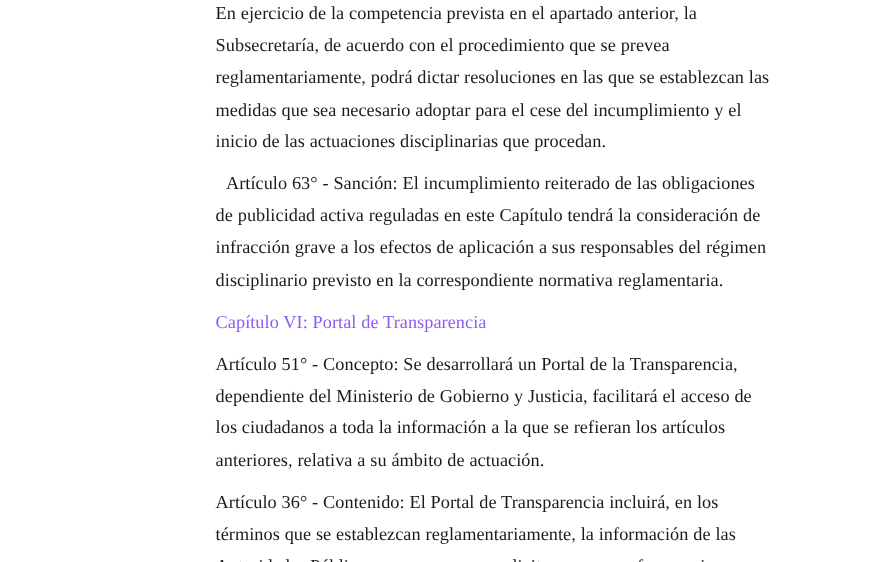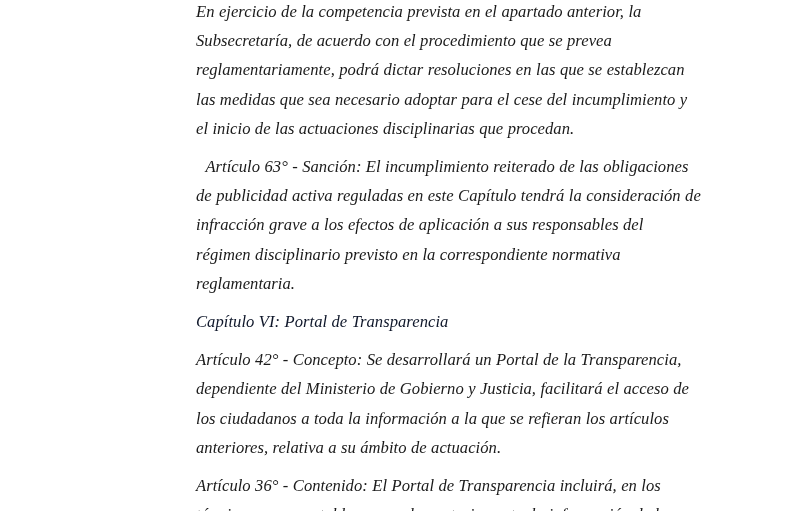--- a/index.html
+++ b/index.html
@@ -15,21 +15,20 @@
     font-family: "Liberation Serif", "DejaVu Serif", serif;
     color: #191919;
     -webkit-font-smoothing: antialiased;
   }
 
   #page {
     position: relative;
     width: 658px;
     height: 511px;
     background: #ffffff;
-    font-style: italic;
   }
 
   #text-column {
     position: absolute;
     left: 196px;
     top: -3px;
     width: 506px;
   }
 
   .para {
@@ -48,34 +47,34 @@
   }
 
   .indent-space {
     text-indent: 5px;
   }
 
   .heading-line {
     margin: 0;
     font-size: 16.6px;
     line-height: 29.2px;
-    color: #0f172a;
+    color: #8b5cf6;
     letter-spacing: 0.04px;
   }
 </style>
 </head>
 <body>
 
 <div id="page">
   <div id="text-column">
 
     <p class="para">En ejercicio de la competencia prevista en el apartado anterior, la Subsecretaría, de acuerdo con el procedimiento que se prevea reglamentariamente, podrá dictar resoluciones en las que se establezcan las medidas que sea necesario adoptar para el cese del incumplimiento y el inicio de las actuaciones disciplinarias que procedan.</p>
 
     <p class="para indent-space"> Artículo 63° - Sanción: El incumplimiento reiterado de las obligaciones de publicidad activa reguladas en este Capítulo tendrá la consideración de infracción grave a los efectos de aplicación a sus responsables del régimen disciplinario previsto en la correspondiente normativa reglamentaria.</p>
 
     <p class="para heading-line">Capítulo VI: Portal de Transparencia</p>
 
-    <p class="para">Artículo 42° - Concepto: Se desarrollará un Portal de la Transparencia, dependiente del Ministerio de Gobierno y Justicia, facilitará el acceso de los ciudadanos a toda la información a la que se refieran los artículos anteriores, relativa a su ámbito de actuación.</p>
+    <p class="para">Artículo 51° - Concepto: Se desarrollará un Portal de la Transparencia, dependiente del Ministerio de Gobierno y Justicia, facilitará el acceso de los ciudadanos a toda la información a la que se refieran los artículos anteriores, relativa a su ámbito de actuación.</p>
 
     <p class="para">Artículo 36° - Contenido: El Portal de Transparencia incluirá, en los términos que se establezcan reglamentariamente, la información de las Autoridades Públicas, cuyo acceso se solicite con mayor frecuencia.</p>
 
   </div>
 </div>
 
 </body></html>

